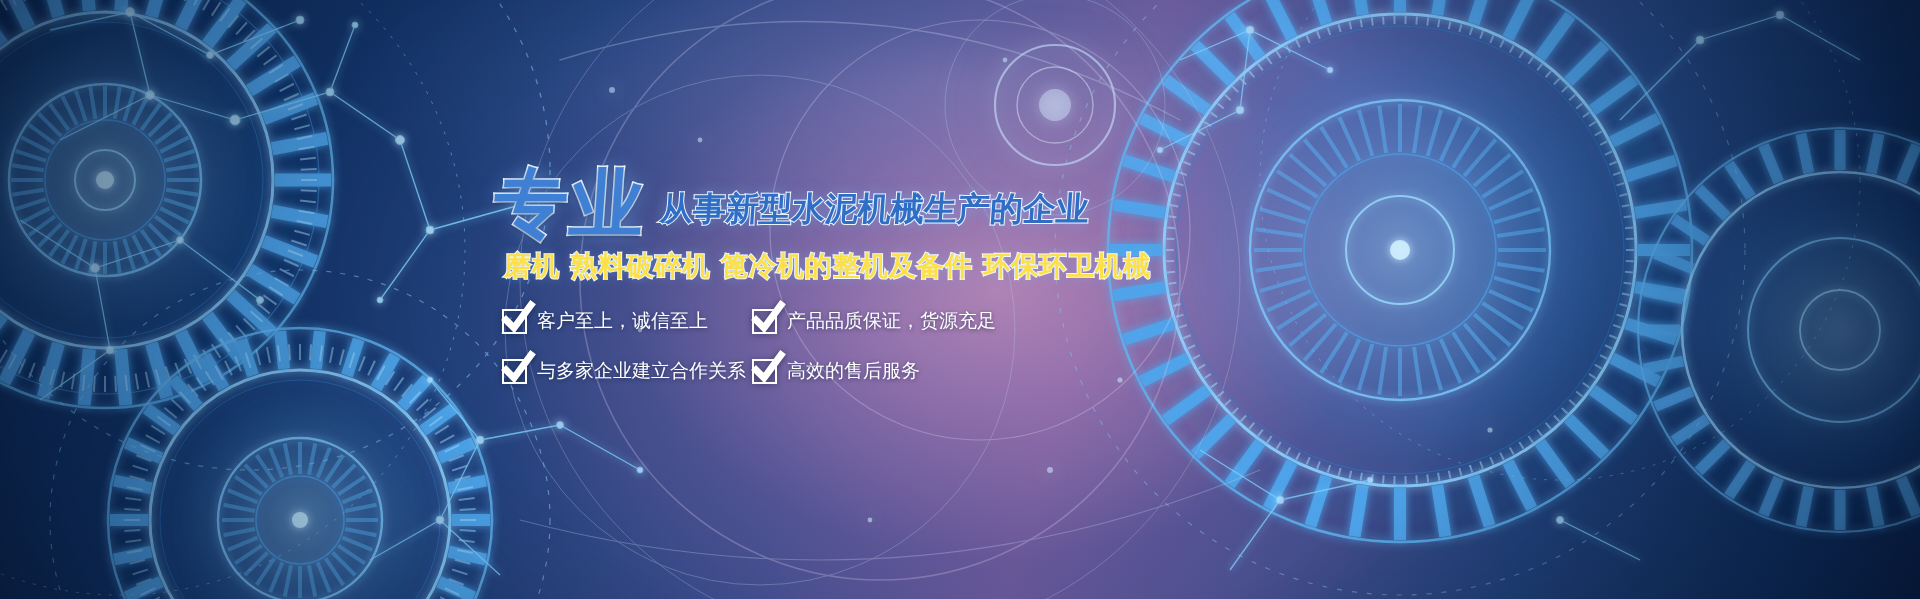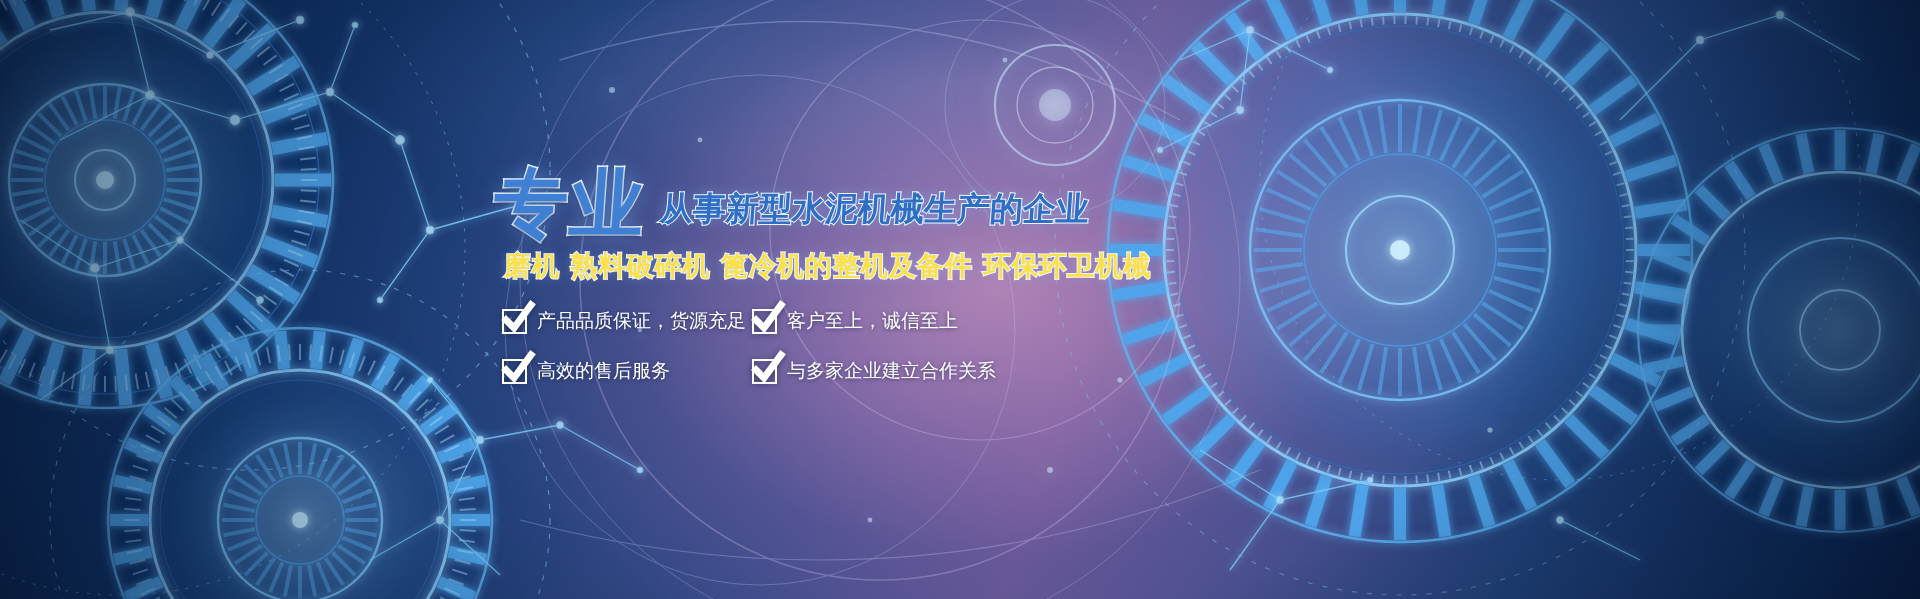--- a/index.html
+++ b/index.html
@@ -927,45 +927,45 @@
     <div class="products">磨机  熟料破碎机   篦冷机的整机及备件   环保环卫机械</div>
 
     <div class="feature-grid">
 
       <div class="feature">
         <span class="chk">
           <svg width="34" height="34" viewBox="0 0 34 34">
             <path d="M6,17 L14,25 L31,2" fill="none" stroke="#ffffff" stroke-width="7" stroke-linecap="square" stroke-linejoin="miter"></path>
           </svg>
         </span>
-        <span>产品品质保证，货源充足</span>
+        <span>客户至上，诚信至上</span>
       </div>
 
       <div class="feature">
         <span class="chk">
           <svg width="34" height="34" viewBox="0 0 34 34">
             <path d="M6,17 L14,25 L31,2" fill="none" stroke="#ffffff" stroke-width="7" stroke-linecap="square" stroke-linejoin="miter"></path>
           </svg>
         </span>
-        <span>客户至上，诚信至上</span>
+        <span>产品品质保证，货源充足</span>
+      </div>
+
+      <div class="feature">
+        <span class="chk">
+          <svg width="34" height="34" viewBox="0 0 34 34">
+            <path d="M6,17 L14,25 L31,2" fill="none" stroke="#ffffff" stroke-width="7" stroke-linecap="square" stroke-linejoin="miter"></path>
+          </svg>
+        </span>
+        <span>与多家企业建立合作关系</span>
       </div>
 
       <div class="feature">
         <span class="chk">
           <svg width="34" height="34" viewBox="0 0 34 34">
             <path d="M6,17 L14,25 L31,2" fill="none" stroke="#ffffff" stroke-width="7" stroke-linecap="square" stroke-linejoin="miter"></path>
           </svg>
         </span>
         <span>高效的售后服务</span>
       </div>
 
-      <div class="feature">
-        <span class="chk">
-          <svg width="34" height="34" viewBox="0 0 34 34">
-            <path d="M6,17 L14,25 L31,2" fill="none" stroke="#ffffff" stroke-width="7" stroke-linecap="square" stroke-linejoin="miter"></path>
-          </svg>
-        </span>
-        <span>与多家企业建立合作关系</span>
-      </div>
-
     </div>
   </div>
 </div>
 
 </body></html>

